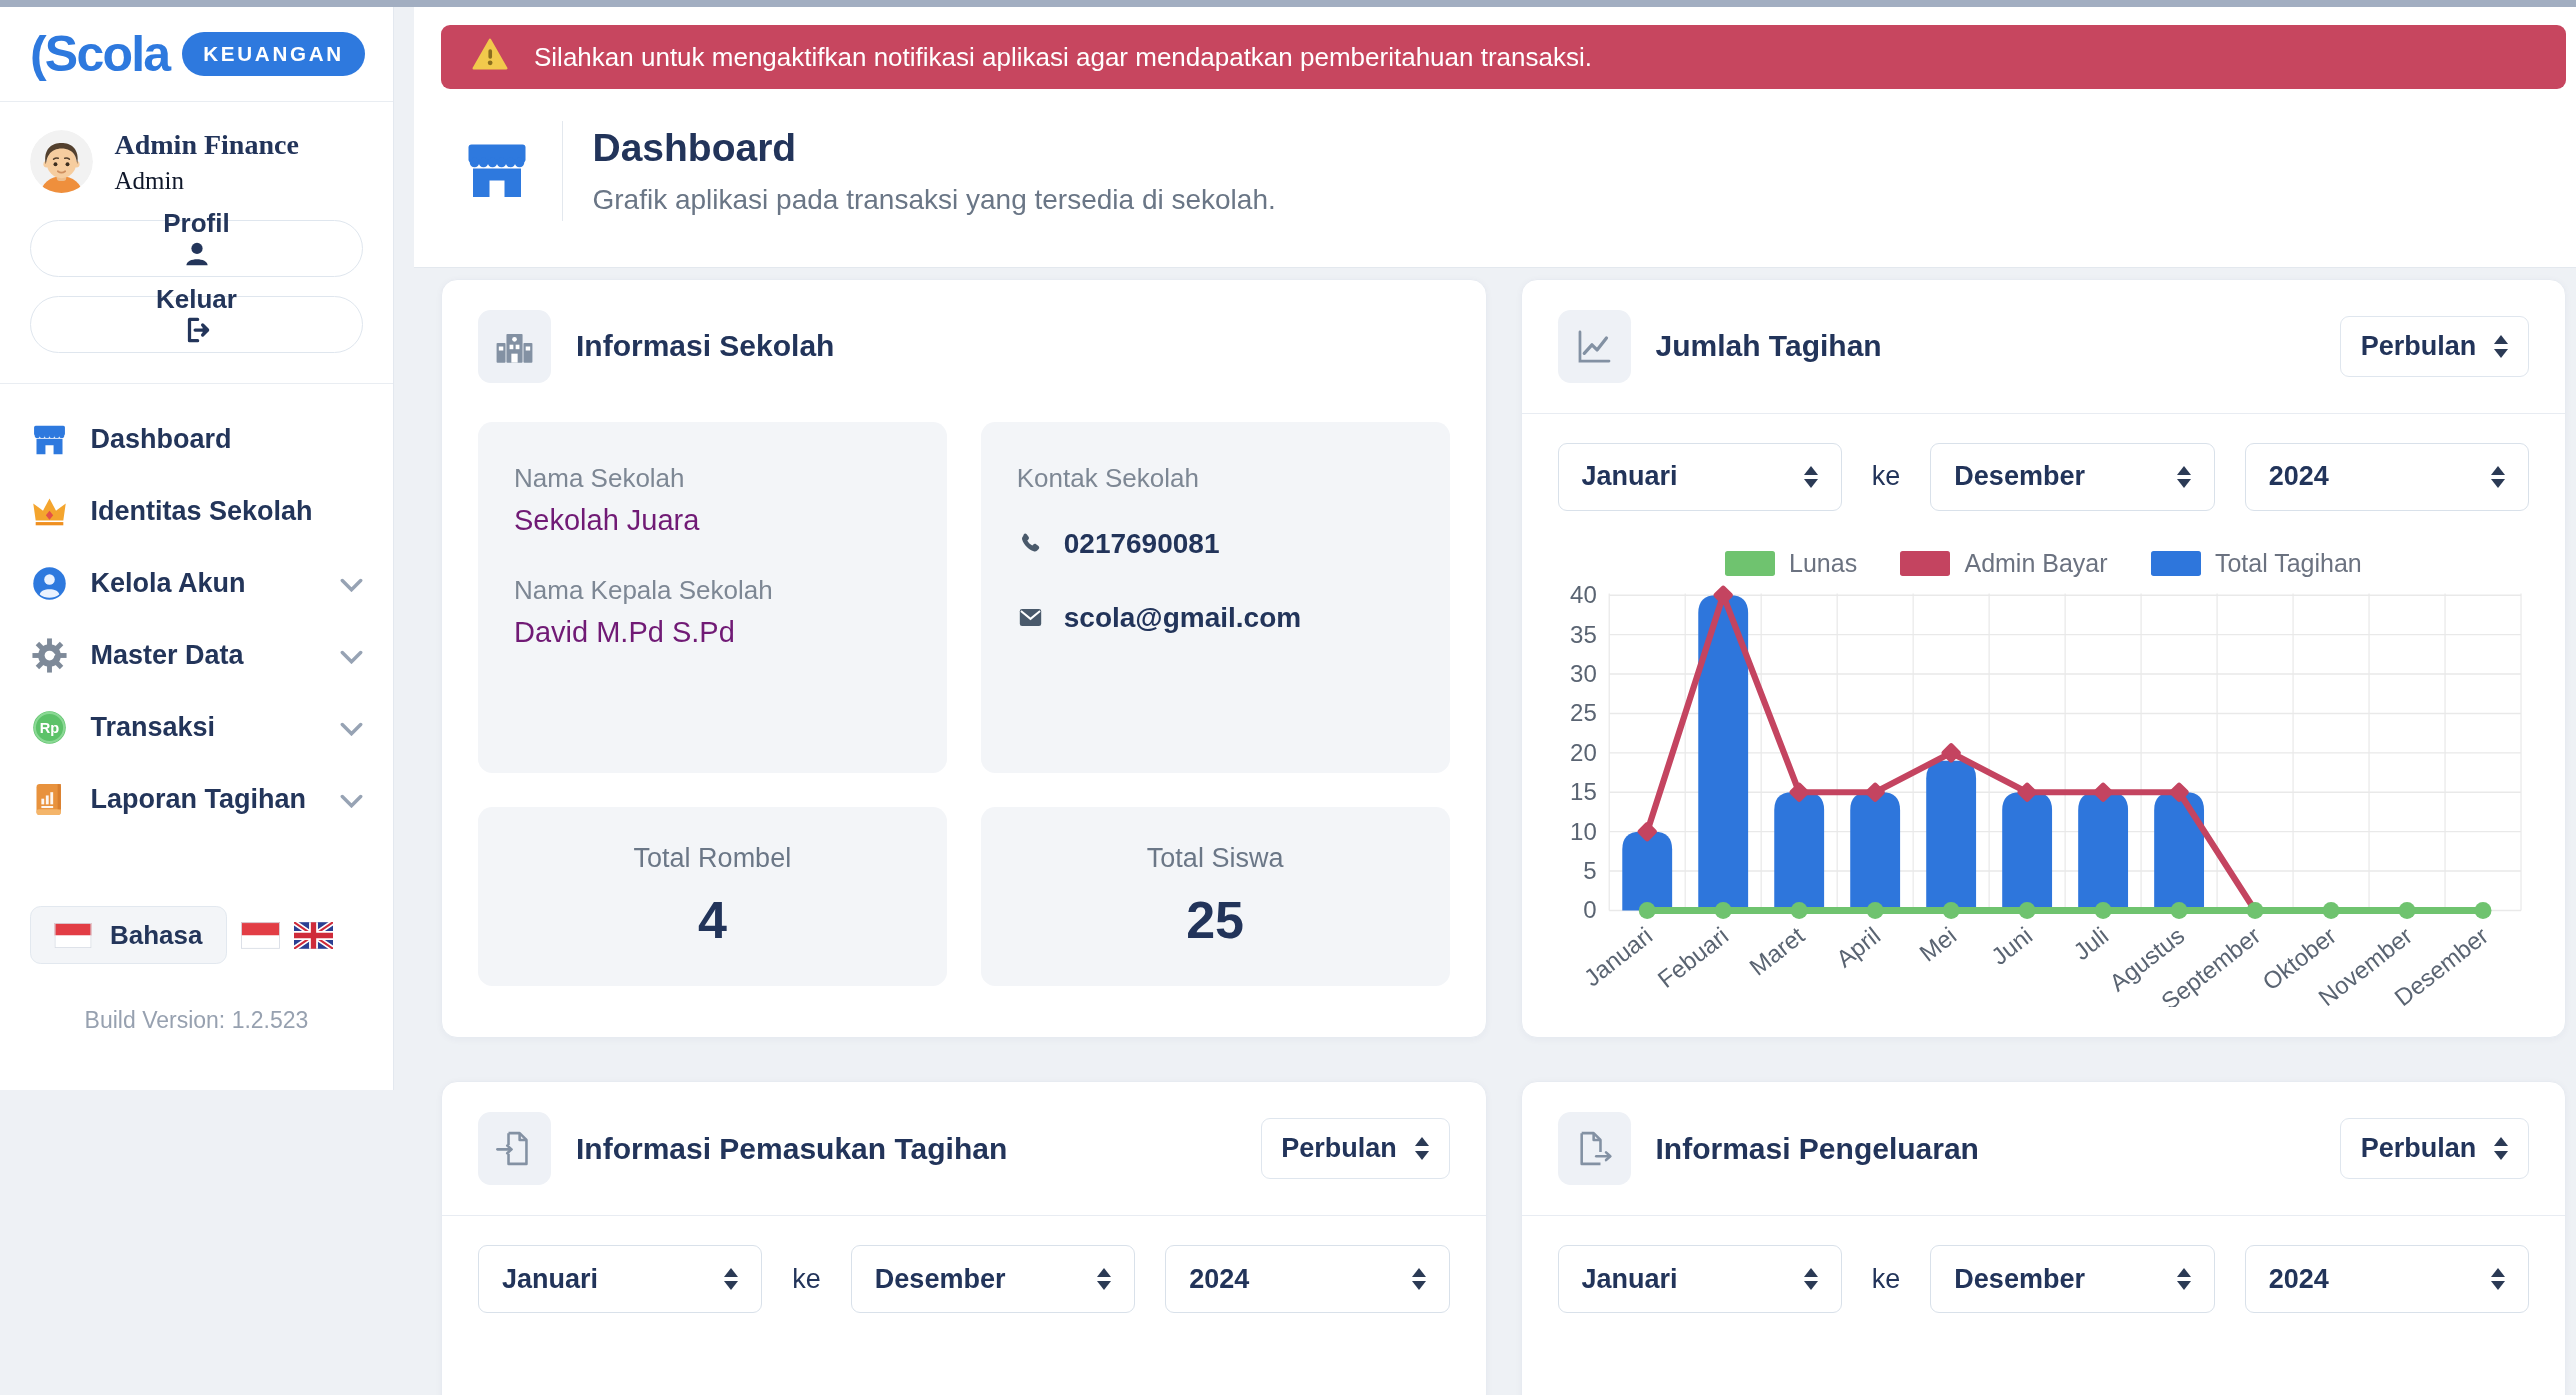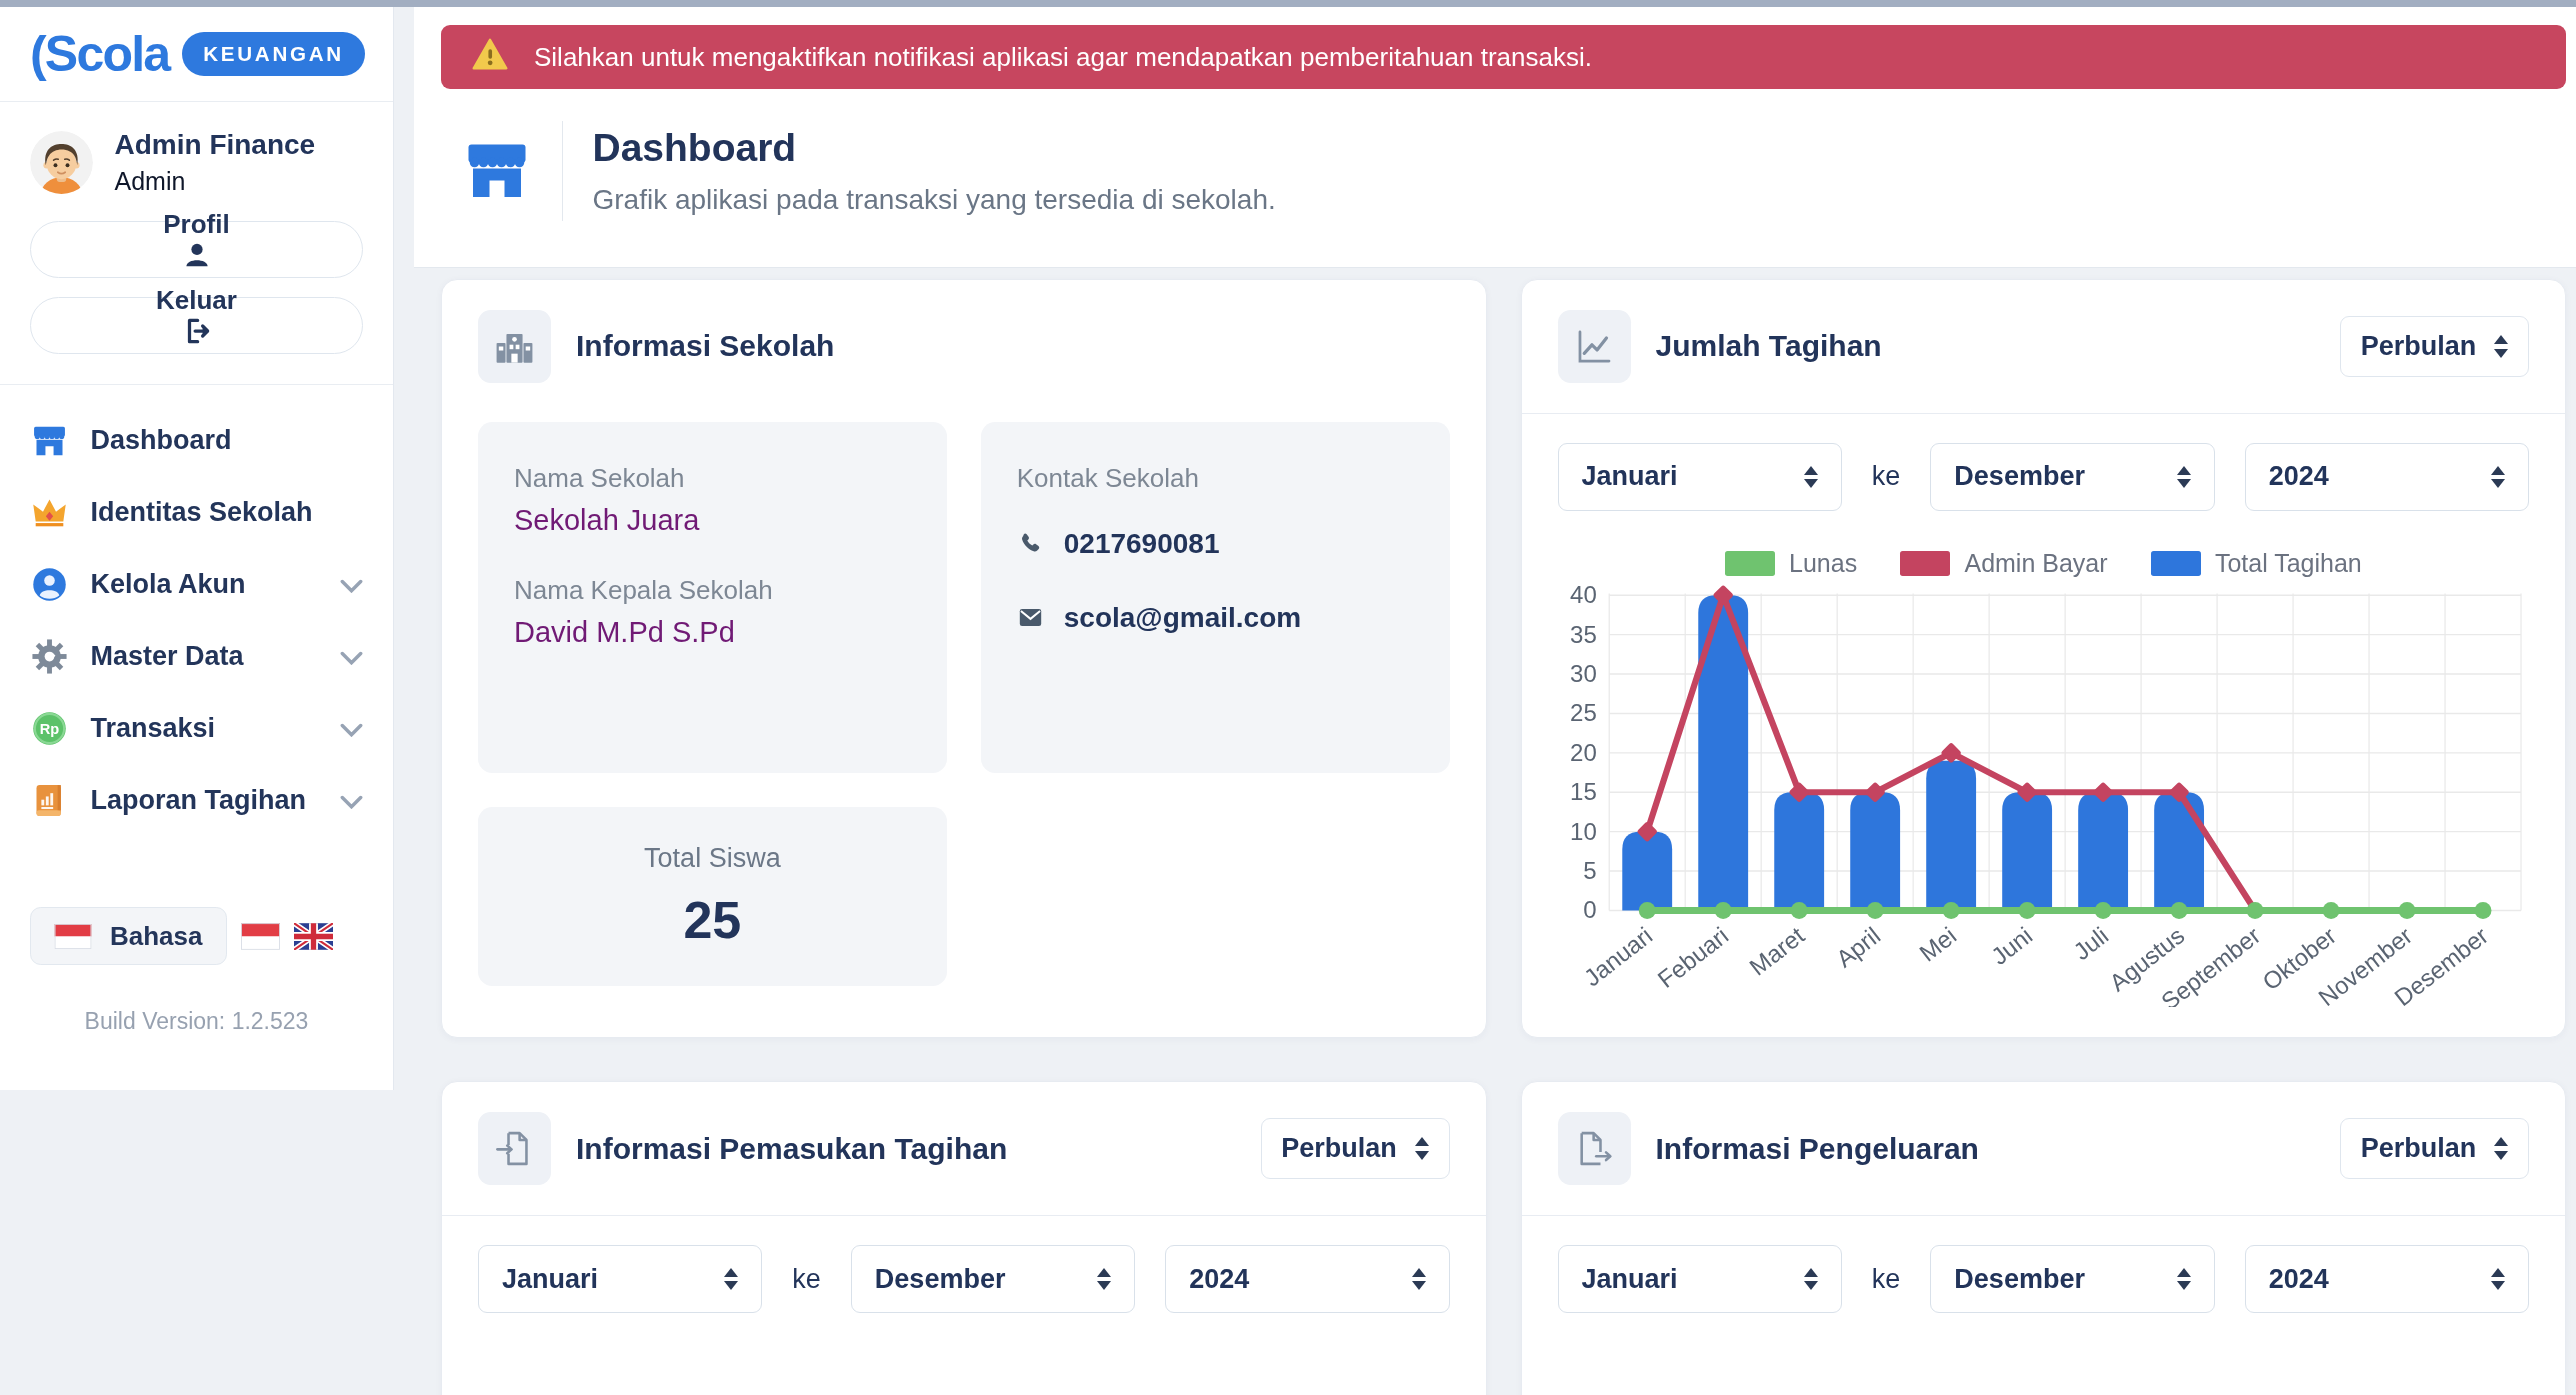--- a/index.html
+++ b/index.html
@@ -14,21 +14,21 @@
   .top-strip { position:absolute; top:0; left:0; width:2576px; height:7.2px; background:#a2aec1; z-index:40; }
 
   
   .sidebar {
     position:absolute; left:0; top:7.2px; width:394px; height:1083px;
     background:#fff; border-right:0.9px solid #e3e8ef; z-index:30;
   }
   .logo-row { height:95px; display:flex; align-items:center; padding:0 30px; border-bottom:0.9px solid #e9edf2; gap:12.5px; }
   .brand { color:#2e79de; font-size:50px; font-weight:bold; letter-spacing:-1.8px; }
   .brand-badge { background:#2e79de; color:#fff; font-size:20.6px; font-weight:bold; letter-spacing:2.7px; padding:9.8px 21.5px; border-radius:25px; }
-  .user-row { display:flex; align-items:center; gap:21.5px; padding:27px 30px 5.4px 30px; }
+  .user-row { display:flex; align-items:center; gap:21.5px; padding:27px 30px 5.4px 30px;font-family:Liberation Serif, serif; }
   .avatar { width:63px; height:63px; border-radius:50%; overflow:hidden; flex:0 0 auto; }
   .user-name { font-size:28px; font-weight:bold; color:#22345a; }
   .user-role { font-size:25px; color:#0f172a; margin-top:5.4px; }
   .pill-btn {
     margin:19.7px 30px 0 30px; height:57px; border:1.8px solid #dfe6ee; border-radius:894px;
     display:flex; align-items:center; justify-content:flex-end; padding:0 27px;
     font-size:26px; font-weight:bold; color:#23355a; background:#fff; cursor:pointer;flex-direction:column;
   }
   .side-divider { margin-top:30px; border-top:0.9px solid #e9edf2; }
   .menu { padding:36px 30px 0 30px; }
@@ -352,20 +352,24 @@
                 <svg viewBox="0 0 24 24" width="27" height="27" fill="#49596b">
                     <rect x="2.5" y="4.5" width="19" height="15" rx="2"></rect>
                     <path d="M3.5 6.2 l8.5 7 8.5-7" stroke="#fff" stroke-width="1.8" fill="none"></path>
                   </svg>
               </span>
               <span>scola@gmail.com</span>
             </div>
           </div>
         </div>
         <div class="totals-grid">
+          <div class="total-panel">
+            <div class="total-label">Total Rombel</div>
+            <div class="total-value">4</div>
+          </div>
           <div class="total-panel">
             <div class="total-label">Total Siswa</div>
             <div class="total-value">25</div>
           </div>
         </div>
       </div>
     </div>
 
     <div class="card">
       <div class="card-header">

